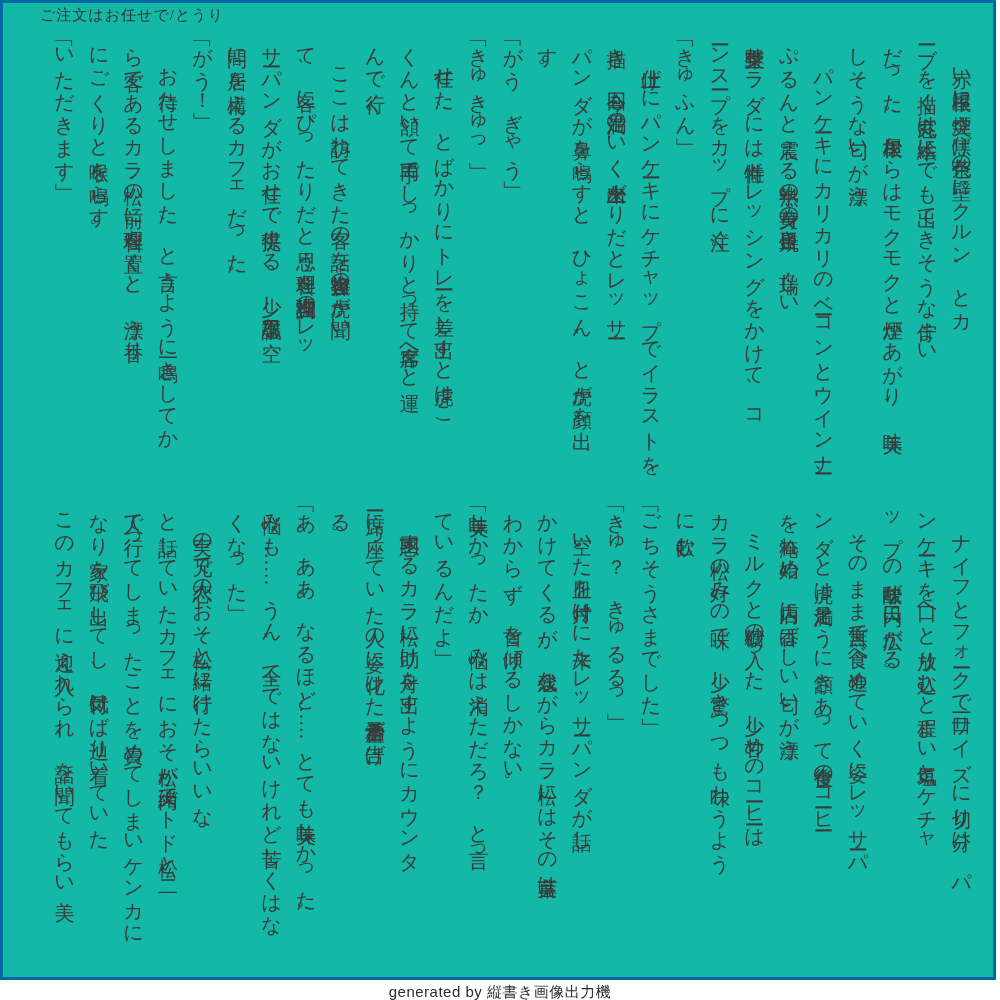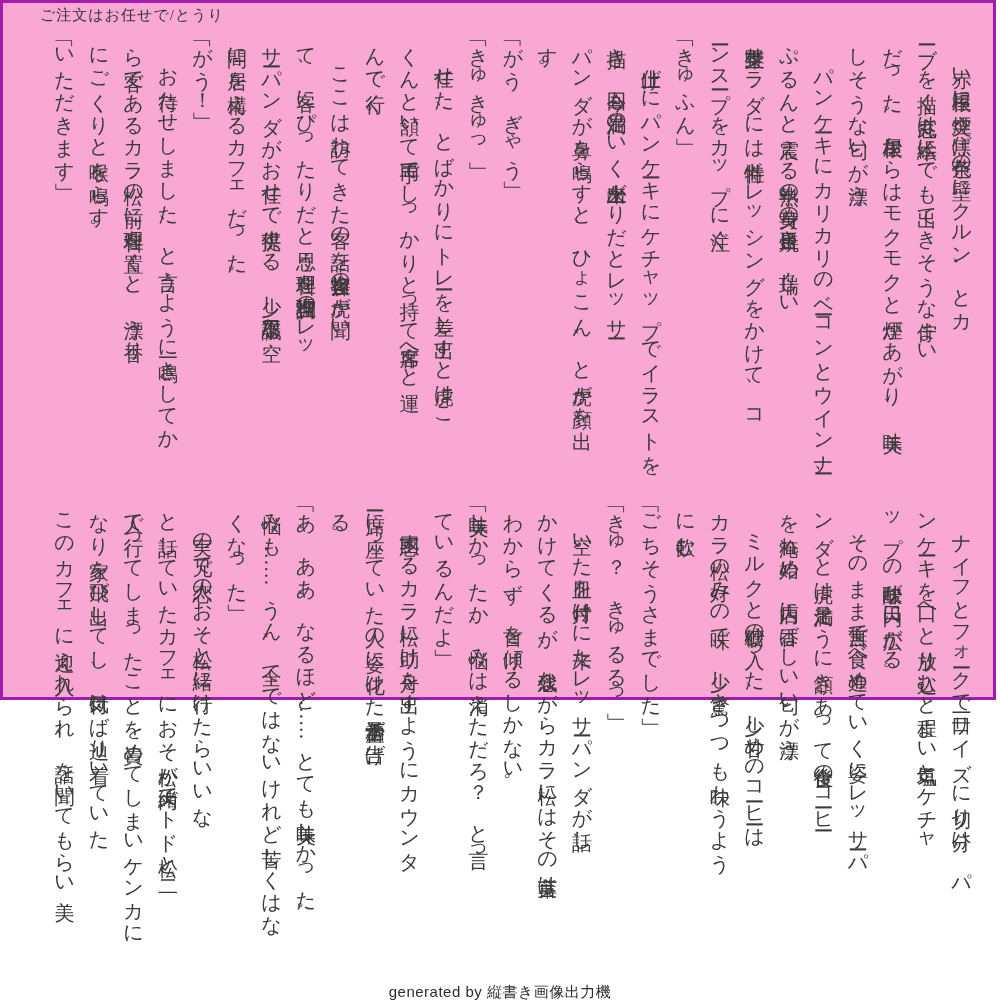--- a/index.html
+++ b/index.html
@@ -15,24 +15,24 @@
     position: relative;
     width: 1000px;
     height: 1000px;
     background: #ffffff;
   }
   .frame {
     position: absolute;
     left: 0;
     top: 0;
     width: 996px;
-    height: 700px;
+    height: 980px;
     box-sizing: border-box;
-    border: 3px solid #a21caf;
-    background: #f9a8d4;
+    border: 3px solid #0369a1;
+    background: #14b8a6;
   }
   .header-title {
     position: absolute;
     left: 37px;
     top: 3px;
     font-size: 15px;
     letter-spacing: 1px;
     color: #333333;
     white-space: pre;
   }

